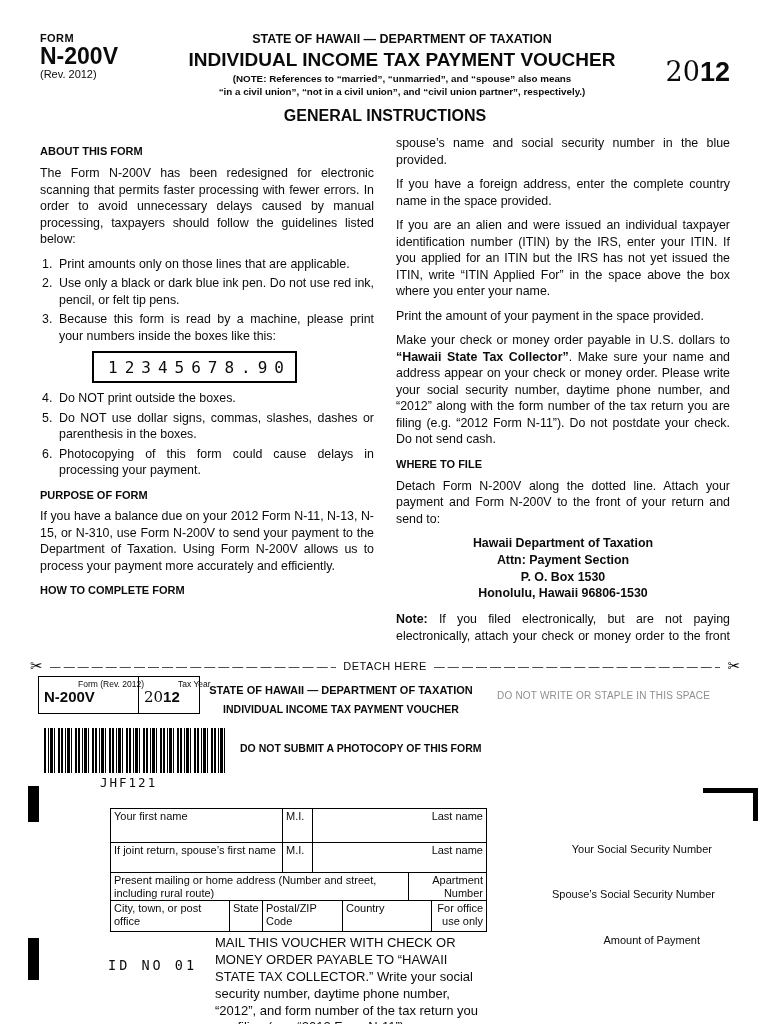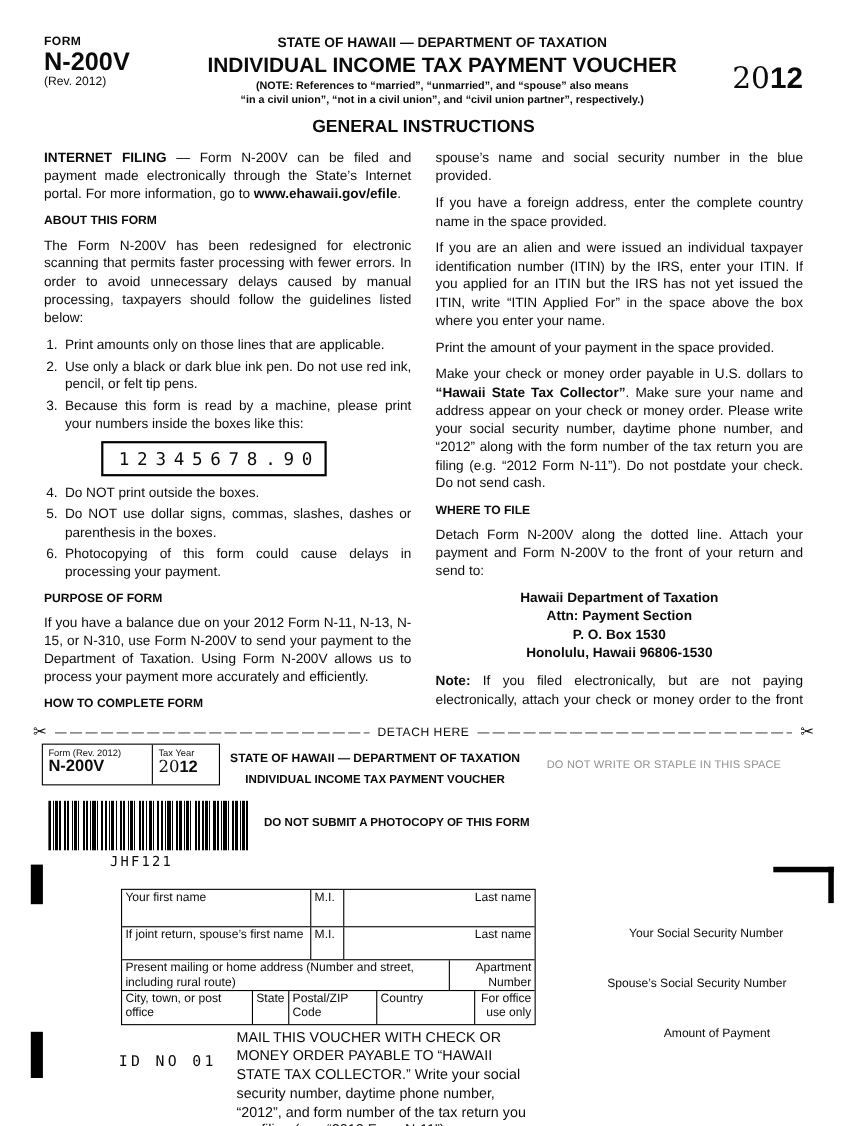--- a/index.html
+++ b/index.html
@@ -52,21 +52,21 @@
 
   
   .voucher { position:absolute; left:0; top:672px; width:770px; height:352px; }
   .voucher .abs { position:absolute; }
 
   .form-id-box { left:38px; top:4px; width:162px; height:38px;
                  border:1px solid #000; display:flex; }
   .fib-cell { padding:2px 5px 1px 5px; }
   .fib-cell.first { width:99px; }
   .fib-cell.second { flex:1; border-left:1px solid #000; }
-  .fib-label { font-size:8.5px; white-space:nowrap; }
+  .fib-label { font-size:8.5px; white-space:nowrap;margin-left:34px; }
   .fib-value { font-size:15px; font-weight:bold; line-height:1.1; }
   .fib-year-serif { font-family:"DejaVu Serif", serif; font-weight:normal; font-size:15px; }
 
   .v-center { left:205px; top:12px; width:272px; text-align:center; }
   .v-dept { font-size:11px; font-weight:bold; margin-bottom:7px; }
   .v-title { font-size:10.5px; font-weight:bold; }
 
   .no-staple { left:497px; top:18px; font-size:10px; color:#8f8f8f; letter-spacing:.2px; }
 
   .barcode { left:44px; top:56px; width:183px; height:45px;
@@ -126,21 +126,20 @@
       </div>
       <div class="hdr-year">
         <span class="year-serif">20</span><span class="year-bold">12</span>
       </div>
     </div>
 
     <div class="gi-title">GENERAL INSTRUCTIONS</div>
 
     <div class="columns">
       <div class="col">
-        <p><b>INTERNET FILING</b><span> — Form N-200V can be filed and payment made electronically through the State’s Internet portal. For more information, go to </span><b>www.ehawaii.gov/efile</b><span>.</span></p>
 
         <div class="sec-h">ABOUT THIS FORM</div>
         <p>The Form N-200V has been redesigned for electronic scanning that permits faster processing with fewer errors. In order to avoid unnecessary delays caused by manual processing, taxpayers should follow the guidelines listed below:</p>
 
         <div class="li">
           <span class="li-num">1.</span>
           <span class="li-text">Print amounts only on those lines that are applicable.</span>
         </div>
         <div class="li">
           <span class="li-num">2.</span>

